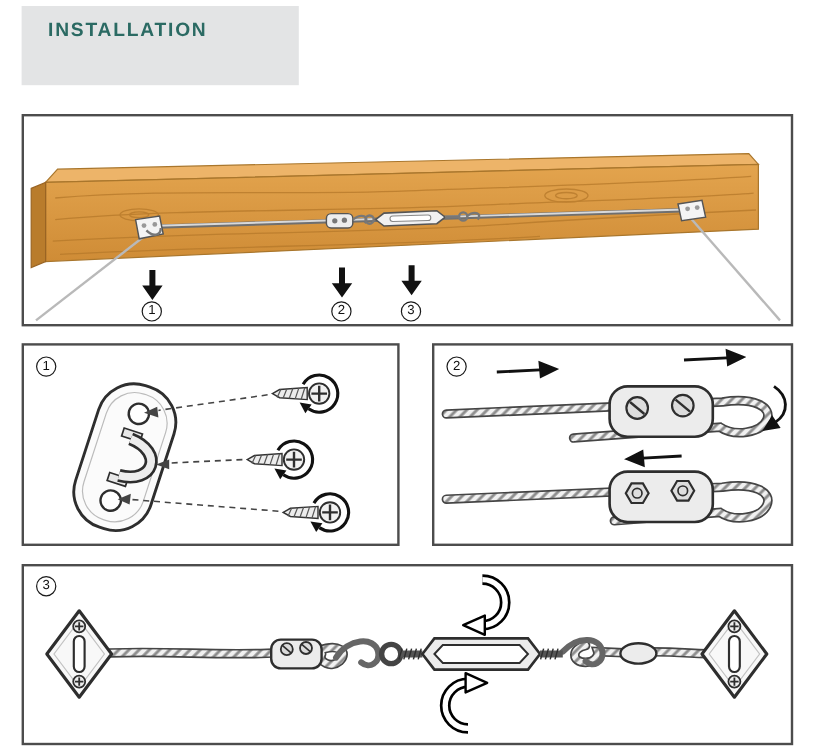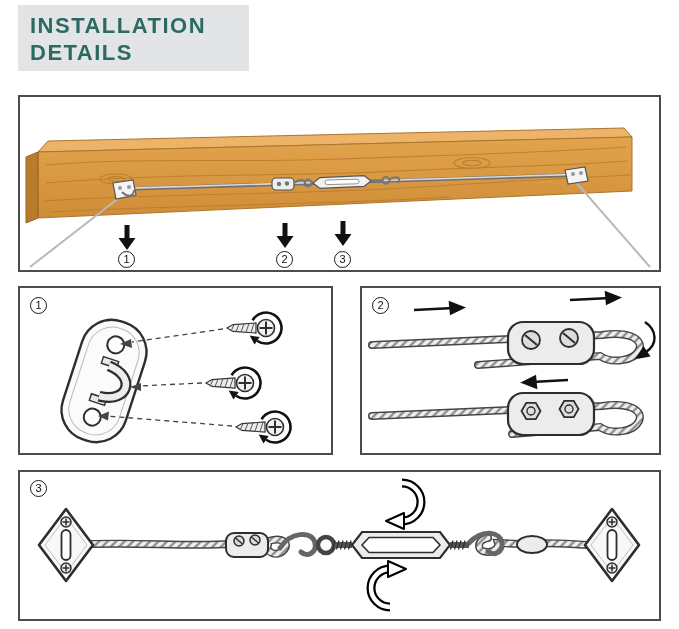--- a/index.html
+++ b/index.html
@@ -12,23 +12,24 @@
     overflow: hidden;
   }
   .title-box {
     position: absolute; left: 18px; top: 5px;
     width: 231px; height: 66px;
     background: var(--title-bg, #e3e4e5);
     color: var(--title-text, #2b6a63);
     padding: 7px 0 0 12px;
   }
   .title-line {
-    font-size: 22px; font-weight: bold;
+    font-size: 16px; font-weight: bold;
     letter-spacing: 1.5px; line-height: 27px;
     white-space: nowrap;
+    margin-left: 10px;
   }
   .panel {
     position: absolute;
     background: #fff;
     border: 2px solid var(--panel-border, #4c4c4c);
   }
   #panel-overview { left: 18px; top: 95px;  width: 643px; height: 177px; }
   #panel-step1    { left: 18px; top: 286px; width: 315px; height: 169px; }
   #panel-step2    { left: 360px; top: 286px; width: 301px; height: 169px; }
   #panel-step3    { left: 18px; top: 470px; width: 643px; height: 151px; }
@@ -40,21 +41,20 @@
     background: #fff; color: #111;
     display: flex; align-items: center; justify-content: center;
     font-size: 11px; line-height: 1;
   }
 </style>
 </head>
 <body>
 
 <div class="title-box">
   <div class="title-line">INSTALLATION</div>
-  <div class="title-line">DETAILS</div>
 </div>
 
 <div class="panel" id="panel-overview">
   <svg width="639" height="173" viewBox="0 0 639 173">
     <defs>
       <linearGradient id="woodface" x1="0" y1="0" x2="0" y2="1">
         <stop offset="0" stop-color="#e3a44e"></stop>
         <stop offset="1" stop-color="#cf8c36"></stop>
       </linearGradient>
     </defs>

